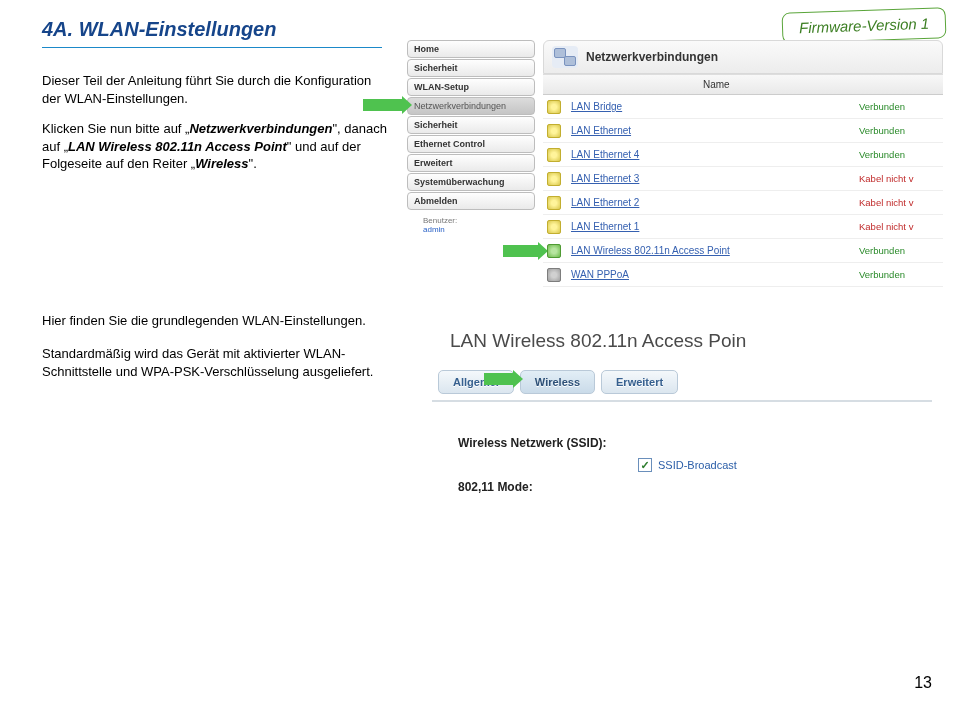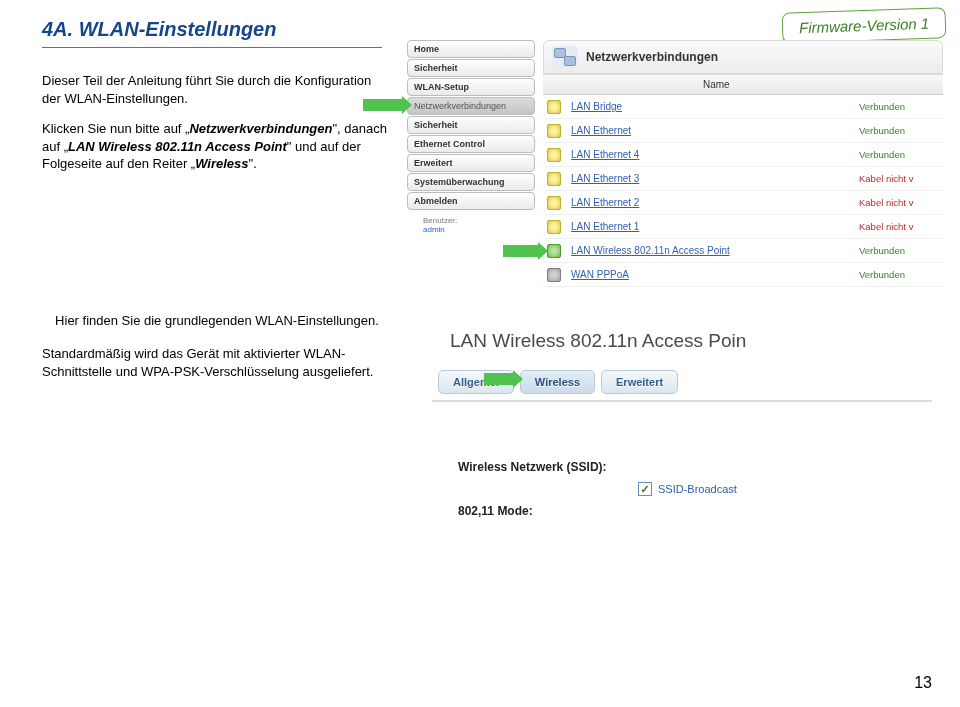--- a/index.html
+++ b/index.html
@@ -37,21 +37,20 @@
     top: 120px;
     width: 350px;
     line-height: 1.35;
   }
   .para3 {
     position: absolute;
     left: 42px;
     top: 312px;
     width: 350px;
     line-height: 1.35;
-    text-align: center;
   }
   .para4 {
     position: absolute;
     left: 42px;
     top: 345px;
     width: 350px;
     line-height: 1.35;
   }
   .para1 b, .para2 b, .para3 b, .para4 b { font-weight: bold; font-style: italic; }
   
@@ -227,21 +226,20 @@
     color: #2d5077;
   }
   .tabbar .arrow { left: -30px; top: 0; width:30px;}
   .tabbar .arrow::after { right:-9px; top:-3px;}
   .shot2 .hr {
     border-top: 2px solid #d6dde3;
     margin: 6px 0 0 0;
   }
   .shot2 .panel-inner {
     padding: 34px 26px 4px 26px;
-    margin-top: 24px;
   }
   .field-row {
     display: flex;
     align-items: center;
     font-size: 12px;
     margin-bottom: 8px;
   }
   .field-label {
     width: 180px;
     font-weight: bold;

